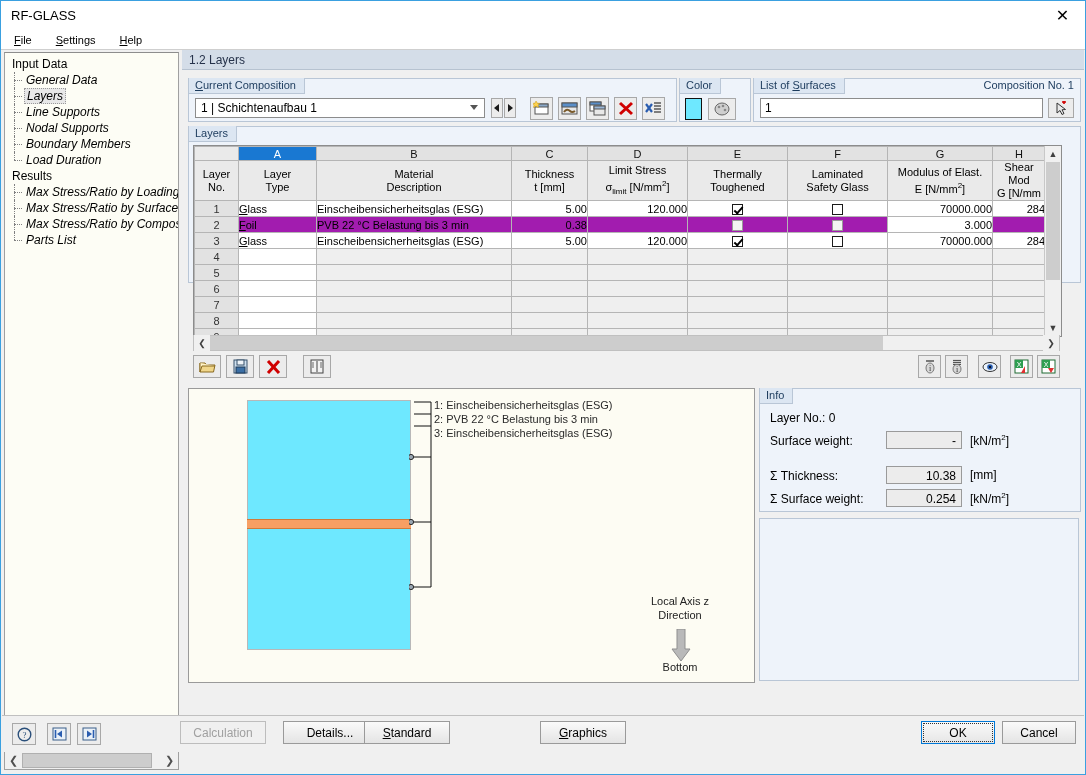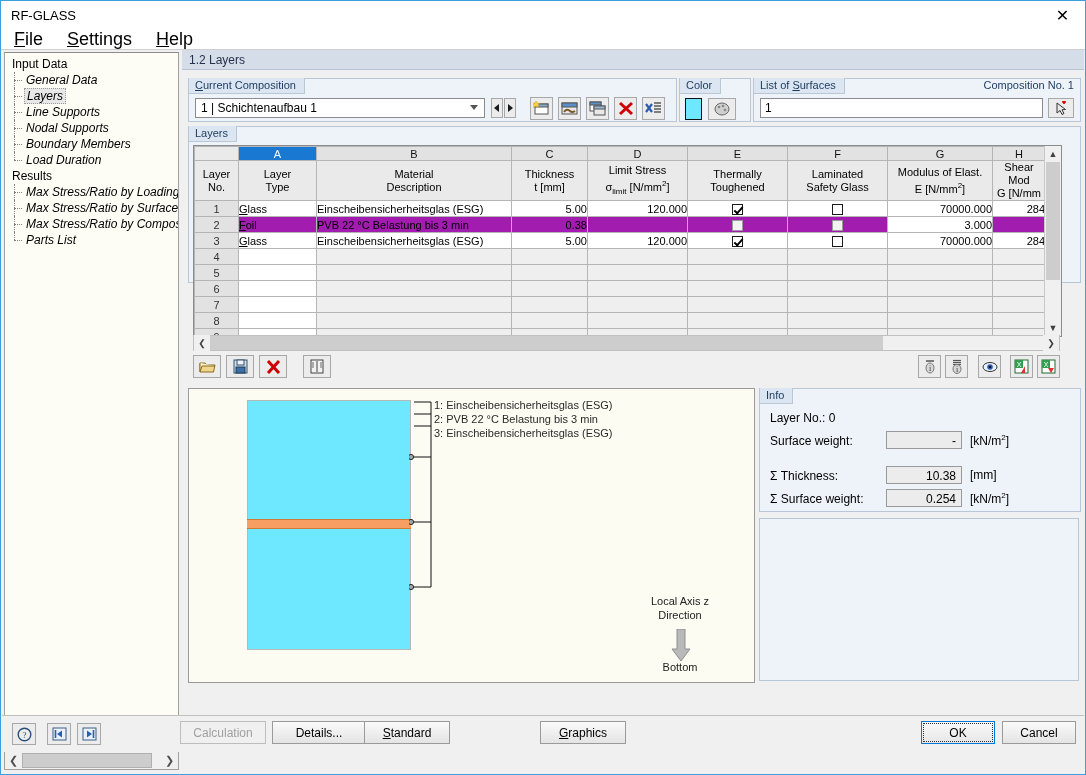--- a/index.html
+++ b/index.html
@@ -15,21 +15,21 @@
   
   .titlebar{height:29px;background:#ffffff;position:relative;}
   .titlebar .title{position:absolute;left:10px;top:7px;font-size:13px;color:#000;}
   .closebtn{position:absolute;right:0;top:0;width:45px;height:29px;
             display:flex;align-items:center;justify-content:center;
             font-size:16px;color:#000;cursor:pointer;}
 
   
   .menubar{height:19px;background:#ffffff;border-bottom:1px solid #cfcfcf;
            display:flex;align-items:center;padding-left:10px;gap:18px;}
-  .menuitem{font-size:18px;cursor:pointer;padding:1px 3px;}
+  .menuitem{font-size:11px;cursor:pointer;padding:1px 3px;}
   .menuitem u{text-decoration:underline;}
 
   
   .bodyrow{position:absolute;left:1px;top:49px;right:1px;bottom:0;}
 
   
   .nav{position:absolute;left:0;top:0;width:179px;bottom:0;background:#f0f0f0;}
   .navinner{position:absolute;left:2px;top:2px;right:2px;bottom:32px;
             background:#fdfdf5;border:1px solid #a0a0a0;border-top-color:#8d8d8d;
             overflow:hidden;}
@@ -596,21 +596,21 @@
     </div>
     <div class="ibtn" style="position:absolute;left:75px;top:7px;width:24px;height:22px;">
       <svg width="15" height="14" viewBox="0 0 15 14">
         <rect x="1" y="1" width="13" height="12" fill="#eaf1f8" stroke="#3a5f8a"></rect>
         <polygon points="5,3.5 5,10.5 10,7" fill="#2a5db0"></polygon>
         <line x1="11.5" y1="3" x2="11.5" y2="11" stroke="#2a5db0" stroke-width="1.6"></line>
       </svg>
     </div>
 
     <div class="btn dis" style="position:absolute;left:178px;top:5px;width:86px;height:23px;">Calculation</div>
-    <div class="btn" style="position:absolute;left:270px;top:5px;width:94px;height:23px;">Details...</div>
+    <div class="btn" style="position:absolute;left:281px;top:5px;width:94px;height:23px;">Details...</div>
     <div class="btn" style="position:absolute;left:362px;top:5px;width:86px;height:23px;">
         <span><u>S</u>tandard</span>
       </div>
     <div class="btn" style="position:absolute;left:538px;top:5px;width:86px;height:23px;">
         <span><u>G</u>raphics</span>
       </div>
 
     <div class="btn okbtn" style="position:absolute;left:919px;top:5px;width:74px;height:23px;">OK</div>
     <div class="btn" style="position:absolute;left:1000px;top:5px;width:74px;height:23px;">Cancel</div>
   </div>

